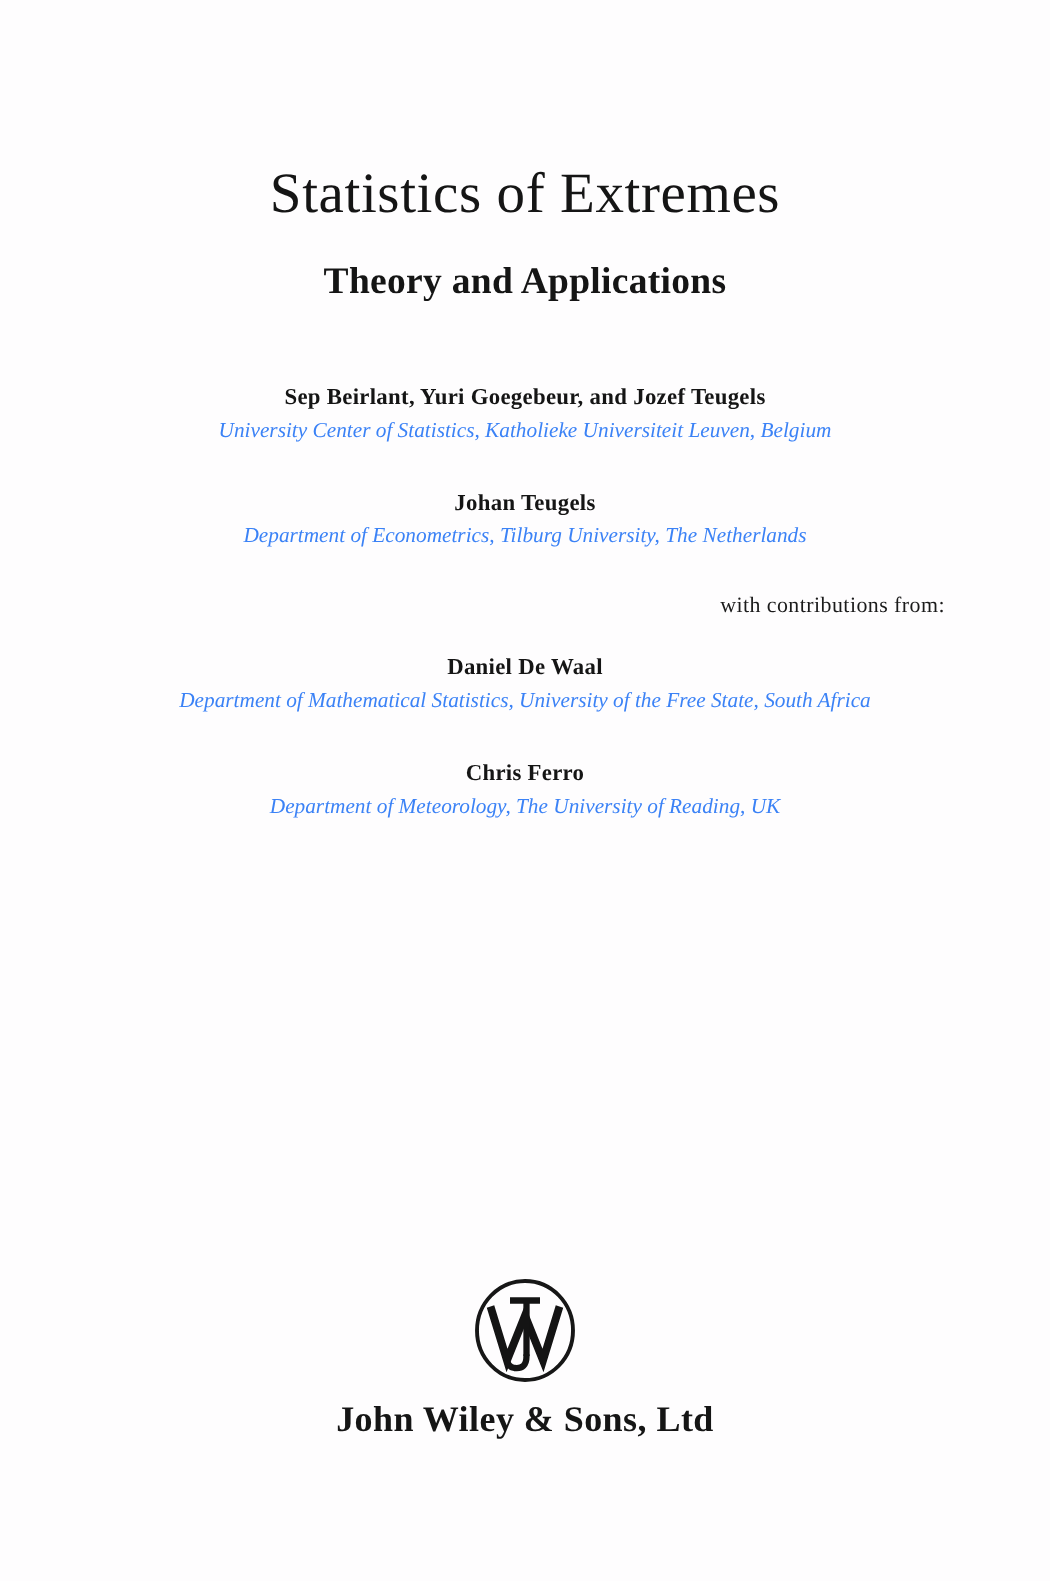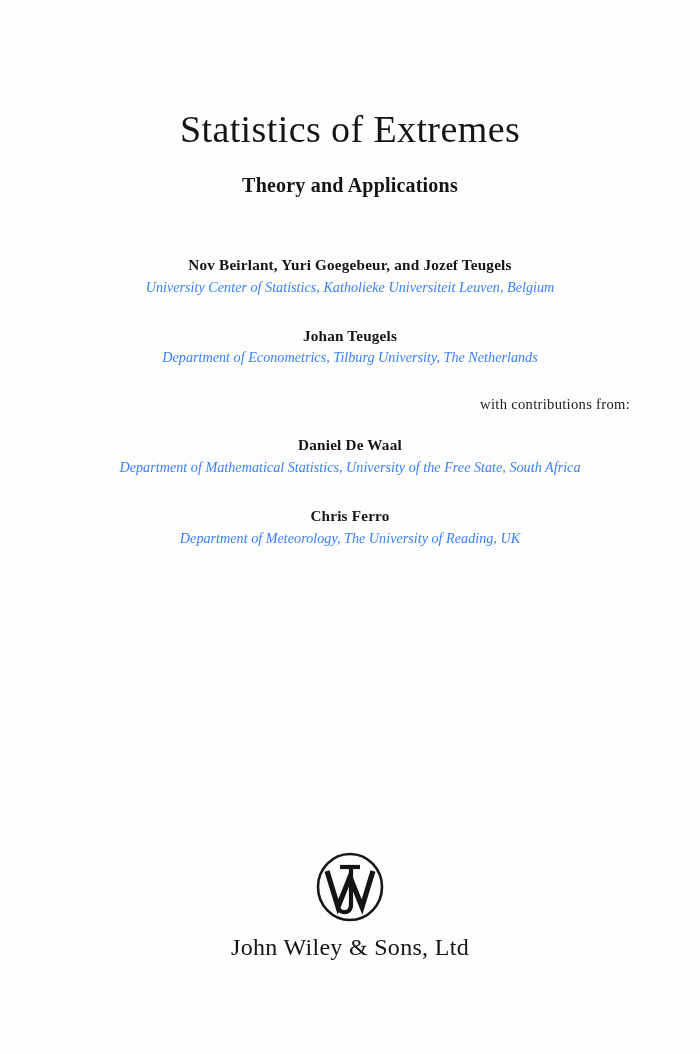--- a/index.html
+++ b/index.html
@@ -33,21 +33,21 @@
   }
   .book-title {
     font-size: 38px;
     font-weight: 400;
     letter-spacing: 0.4px;
     line-height: 1.15;
     color: #151515;
     margin: 0;
   }
   .book-subtitle {
-    font-size: 20px;
+    font-size: 25px;
     font-weight: 700;
     letter-spacing: 0.2px;
     margin: 22px 0 0 0;
     color: #151515;
   }
 
   
   .authors-block {
     position: absolute;
     top: 255px;
@@ -95,40 +95,40 @@
     left: 0;
     width: 700px;
     text-align: center;
   }
   .wiley-logo {
     display: block;
     margin: 0 auto;
   }
   .publisher-name {
     font-size: 24px;
-    font-weight: 400;
+    font-weight: 700;
     letter-spacing: 0.3px;
     margin-top: 12px;
     color: #151515;
   }
 </style>
 </head>
 <body>
 
 <div class="page">
 
   <div class="title-block">
     <h1 class="book-title">Statistics of Extremes</h1>
     <div class="book-subtitle">Theory and Applications</div>
   </div>
 
   <div class="authors-block">
 
     <div class="author-group group-gap-large">
-      <div class="author-names">Nov Beirlant, Yuri Goegebeur, and Jozef Teugels</div>
+      <div class="author-names">Sep Beirlant, Yuri Goegebeur, and Jozef Teugels</div>
       <div class="author-affiliation narrow-aff">University Center of Statistics, Katholieke Universiteit Leuven, Belgium</div>
     </div>
 
     <div class="author-group group-gap-large">
       <div class="author-names">Johan Teugels</div>
       <div class="author-affiliation">Department of Econometrics, Tilburg University, The Netherlands</div>
     </div>
 
     <div class="contrib-note">with contributions from:</div>
 

